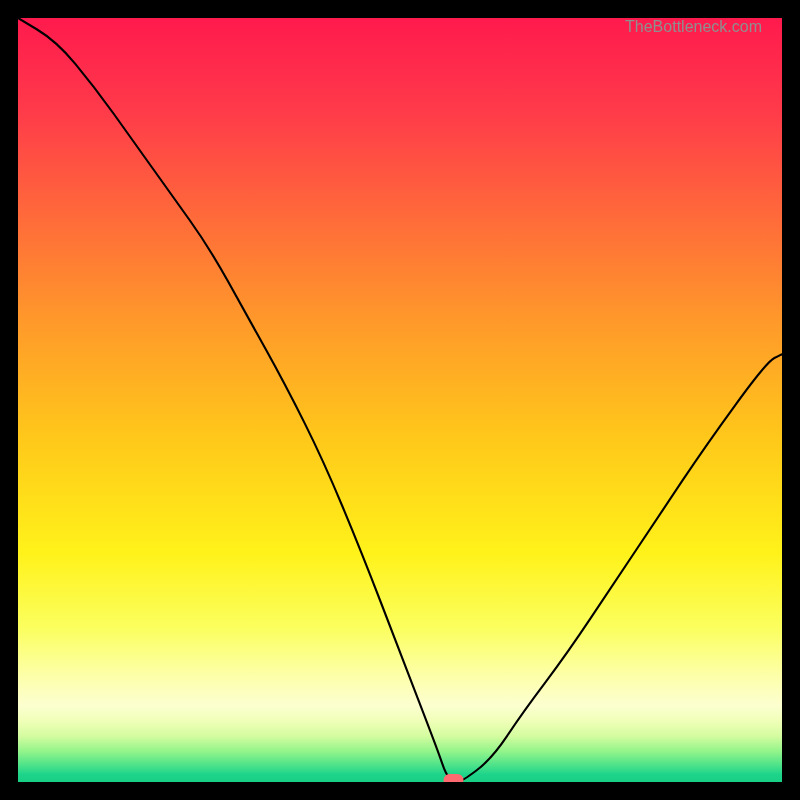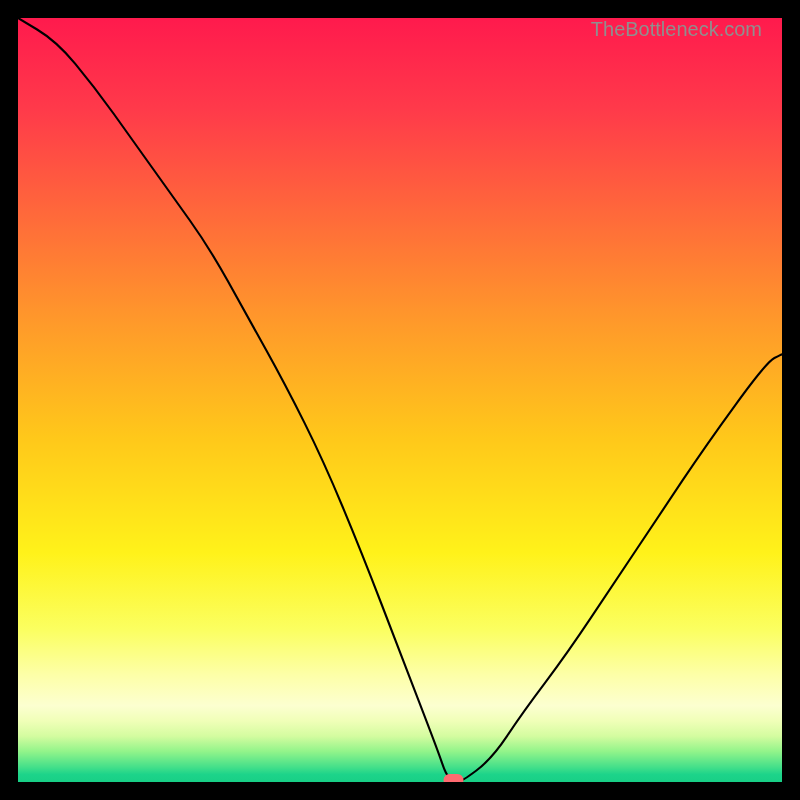--- a/index.html
+++ b/index.html
@@ -41,21 +41,21 @@
       #1dd48a 99%,
       #18cf86 100%
     );
   }
   .watermark {
     position: absolute;
     top: 0px;
     right: 20px;
     color: #8f8f8f;
     font-family: Arial, Helvetica, sans-serif;
-    font-size: 20px;
+    font-size: 16px;
     font-weight: 500;
   }
   svg.curve {
     position: absolute;
     left: 0;
     top: 0;
     width: 764px;
     height: 764px;
   }
   .marker {

